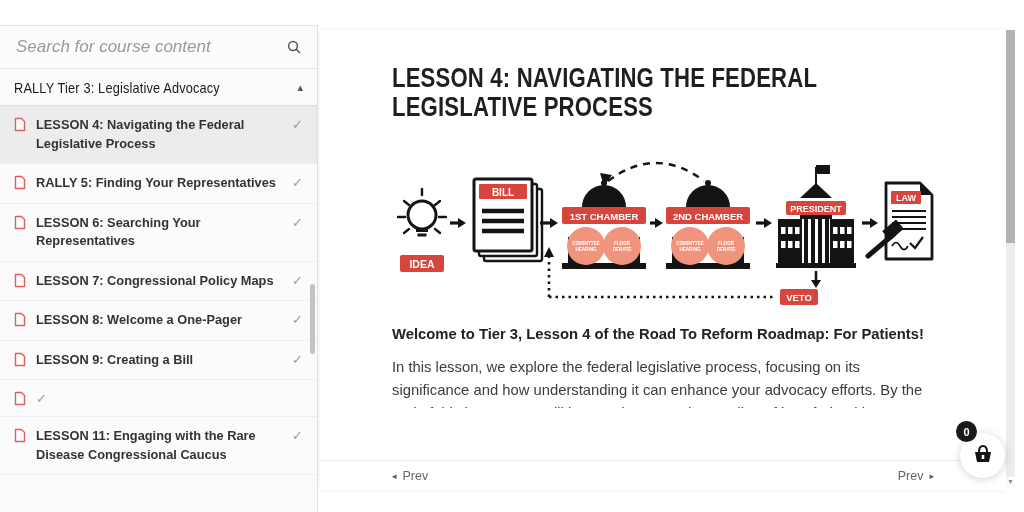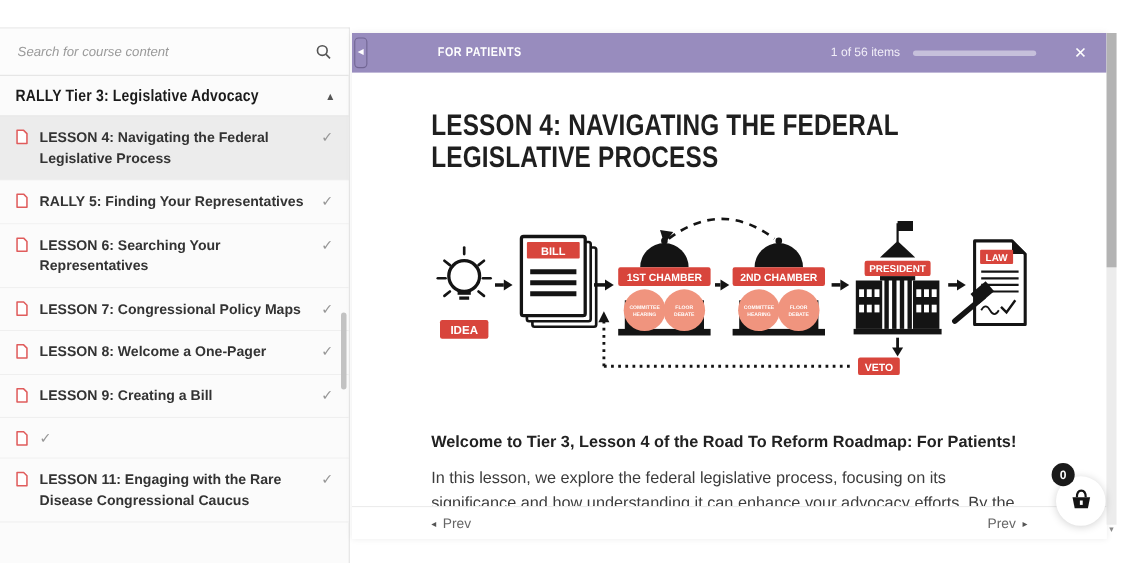--- a/index.html
+++ b/index.html
@@ -3,25 +3,25 @@
 <meta charset="utf-8">
 <style>
   html,body{margin:0;padding:0;background:#fff;font-family:"Liberation Sans",sans-serif;}
   .stage{position:relative;width:1024px;height:512px;overflow:hidden;background:#fff;}
 
   
   .sidebar{position:absolute;left:0;top:25px;width:318px;height:487px;background:#fbfbfb;
            border-top:1px solid #e3e3e3;border-right:1px solid #e3e3e3;box-sizing:border-box;}
   .search-row{display:flex;align-items:center;height:42px;padding:0 14px;border-bottom:1px solid #e4e4e4;background:#fcfcfc;}
   .search-input{flex:1;border:none;outline:none;background:transparent;font-family:"Liberation Sans",sans-serif;
-                font-size:12px;font-style:italic;color:#000000;}
+                font-size:17px;font-style:italic;color:#000000;}
   .search-input::placeholder{color:#9a9a9a;font-style:italic;}
   .search-btn{border:none;background:none;padding:2px;cursor:pointer;display:flex;}
   .section-header{display:flex;align-items:center;height:36px;padding:0 14px;border-bottom:1px solid #dedede;}
-  .section-title{font-size:15px;font-weight:700;color:#1b1b1b;letter-spacing:.2px;}
+  .section-title{font-size:15px;font-weight:400;color:#1b1b1b;letter-spacing:.2px;}
   .cond{display:inline-block;transform:scaleX(.85);transform-origin:left center;white-space:nowrap;}
   .caret{margin-left:auto;color:#555;font-size:11px;}
   .lesson-list{display:block;}
   .item{display:flex;align-items:flex-start;gap:10px;padding:10px 14px;border-bottom:1px solid #efefef;cursor:pointer;background:#fbfbfb;}
   .item.active{background:#ececec;}
   .doc-icon{flex:none;margin-top:1px;display:flex;}
   .item-label{flex:1;font-size:12.8px;font-weight:700;color:#333;line-height:1.45;}
   .check{flex:none;color:#979797;font-size:13px;margin-top:1px;}
   .side-scroll-thumb{position:absolute;right:2px;top:258px;width:5px;height:70px;background:#c2c2c2;border-radius:3px;}
 
@@ -36,21 +36,21 @@
   .topbar-spacer{flex:1;}
   .progress-text{font-size:11px;color:#f1eef8;margin-right:12px;}
   .progress-track{width:112px;height:5px;border-radius:3px;background:rgba(255,255,255,.45);overflow:hidden;margin-right:30px;}
   .progress-fill{width:30%;height:100%;background:#fdfdfd;border-radius:3px;}
   .close-btn{border:none;background:none;color:#fff;font-size:14px;margin-right:14px;cursor:pointer;padding:2px 4px;}
 
   .content{position:relative;height:424px;padding:34px 72px 0;box-sizing:border-box;overflow:hidden;}
   .lesson-title{margin:0;font-size:27px;line-height:1.06;font-weight:800;color:#1f1f1f;
                 transform:scaleX(.82);transform-origin:left top;width:122%;letter-spacing:.2px;}
   .diagram-wrap{margin-top:30px;}
-  .welcome{margin-top:40px;font-size:14.8px;font-weight:700;color:#222;}
+  .welcome{margin-top:9px;font-size:14.8px;font-weight:700;color:#222;}
   .para{margin-top:14px;font-size:14.8px;line-height:1.55;color:#3c3c3c;max-height:52px;overflow:hidden;}
   .footer-nav{position:absolute;left:320px;top:460px;width:686px;height:30px;background:#fff;
               border-top:1px solid #ececec;box-sizing:border-box;display:flex;align-items:center;
               justify-content:space-between;padding:0 72px;}
   .nav-btn{border:none;background:none;color:#666;font-size:12.5px;cursor:pointer;display:flex;align-items:center;gap:6px;padding:0;}
   .nav-glyph{font-size:9px;color:#555;}
 
   
   .main-scroll{position:absolute;left:1006px;top:30px;width:9px;height:447px;background:#ececec;}
   .main-scroll-thumb{position:absolute;left:0;top:0;width:9px;height:213px;background:#b3b3b3;}
@@ -154,28 +154,20 @@
           </span>
         <span class="item-label">LESSON 11: Engaging with the Rare Disease Congressional Caucus</span>
         <span class="check">✓</span>
       </div>
 
     </div>
     <div class="side-scroll-thumb"></div>
   </aside>
 
   <section class="main">
-    <header class="topbar">
-      <button class="collapse-btn">◀</button>
-      <span class="topbar-title"><span class="cond">FOR PATIENTS</span></span>
-      <span class="topbar-spacer"></span>
-      <span class="progress-text">1 of 56 items</span>
-      <span class="progress-track"><span class="progress-fill"></span></span>
-      <button class="close-btn">✕</button>
-    </header>
 
     <div class="content">
       <h1 class="lesson-title">LESSON 4: NAVIGATING THE FEDERAL LEGISLATIVE PROCESS</h1>
 
       <div class="diagram-wrap">
         <svg width="545" height="162" viewBox="0 0 545 162" font-family="Liberation Sans, sans-serif">
 
           <g>
             <g stroke="#141414" stroke-width="2.4" stroke-linecap="round">
               <line x1="30" y1="44" x2="30" y2="38"></line>

